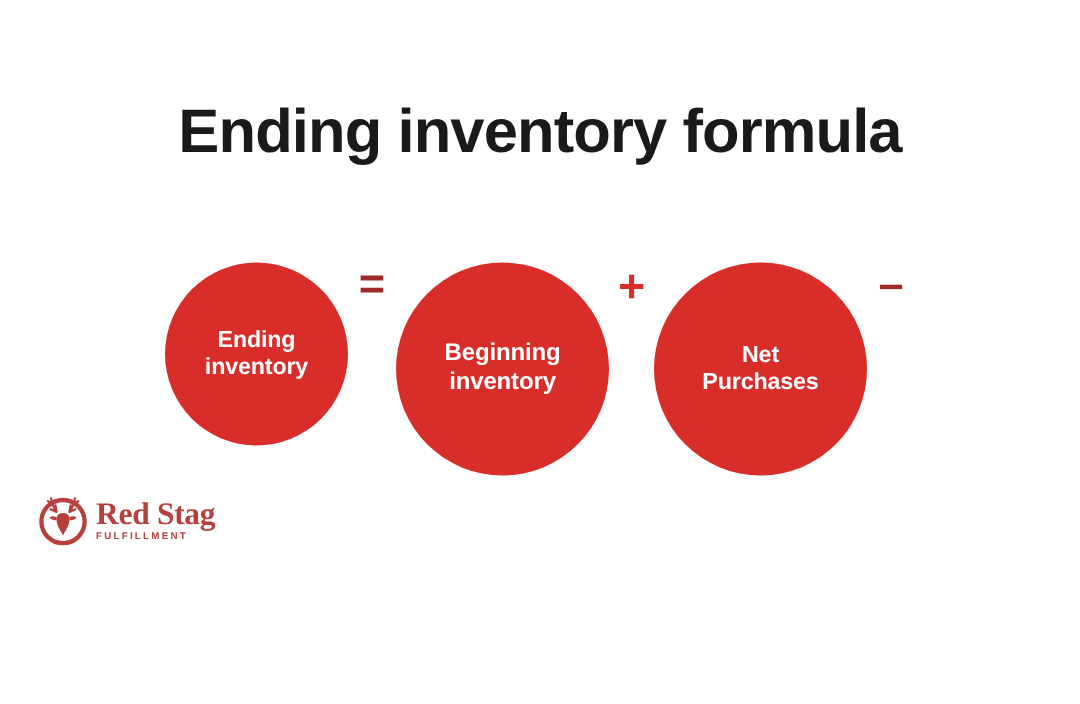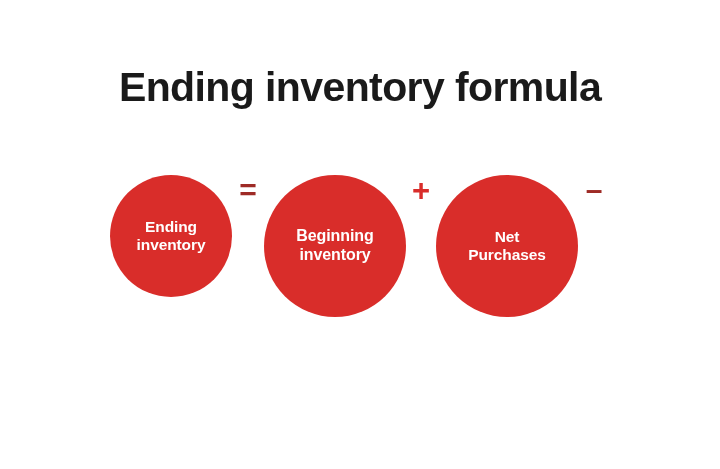--- a/index.html
+++ b/index.html
@@ -184,14 +184,34 @@
         <span>Net</span><br>
         <span>Purchases</span>
       </div>
     </div>
 
     <div class="operator op-minus">–</div>
 
 
   </div>
 
+  <div class="logo">
+    <span class="logo-mark">
+      <svg viewBox="0 0 100 100" width="36" height="36" aria-hidden="true">
+        <circle cx="50" cy="52" r="40" fill="none" stroke="#b8403c" stroke-width="8"></circle>
+
+        <path d="M38 34 L30 20 M30 20 L22 14 M30 20 L28 9 M38 34 L27 29 M38 34 L36 22" fill="none" stroke="#b8403c" stroke-width="4.2" stroke-linecap="round"></path>
+
+        <path d="M62 34 L70 20 M70 20 L78 14 M70 20 L72 9 M62 34 L73 29 M62 34 L64 22" fill="none" stroke="#b8403c" stroke-width="4.2" stroke-linecap="round"></path>
+
+        <path d="M50 36 C41 36 37 42 38 50 C39 60 44 66 50 78 C56 66 61 60 62 50 C63 42 59 36 50 36 Z" fill="#b8403c"></path>
+
+        <path d="M38 44 C32 41 27 42 25 45 C29 49 34 50 38 49 Z" fill="#b8403c"></path>
+        <path d="M62 44 C68 41 73 42 75 45 C71 49 66 50 62 49 Z" fill="#b8403c"></path>
+      </svg>
+    </span>
+    <span class="logo-text">
+      <span class="logo-wordmark">Red Stag</span>
+      <span class="logo-tagline">FULFILLMENT</span>
+    </span>
+  </div>
 
 </div>
 
 </body></html>

